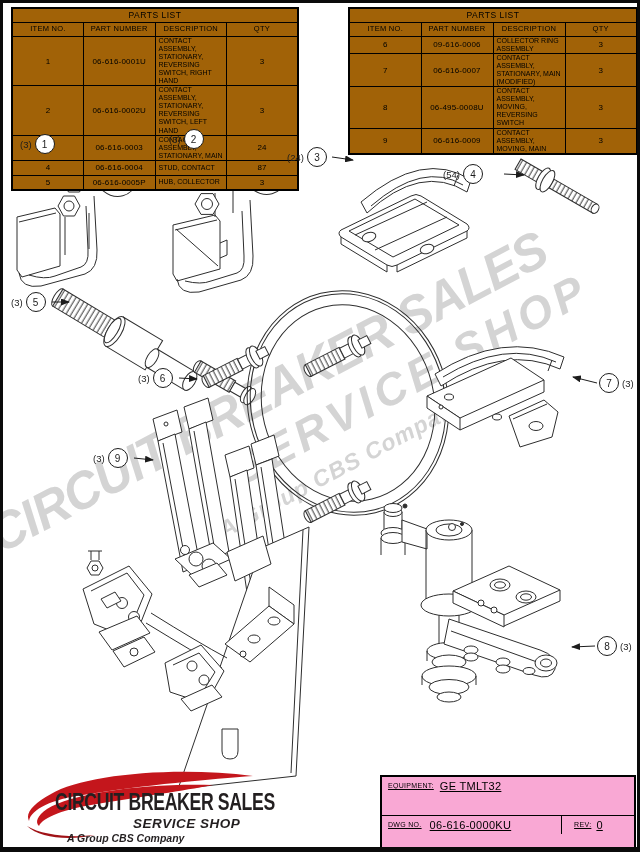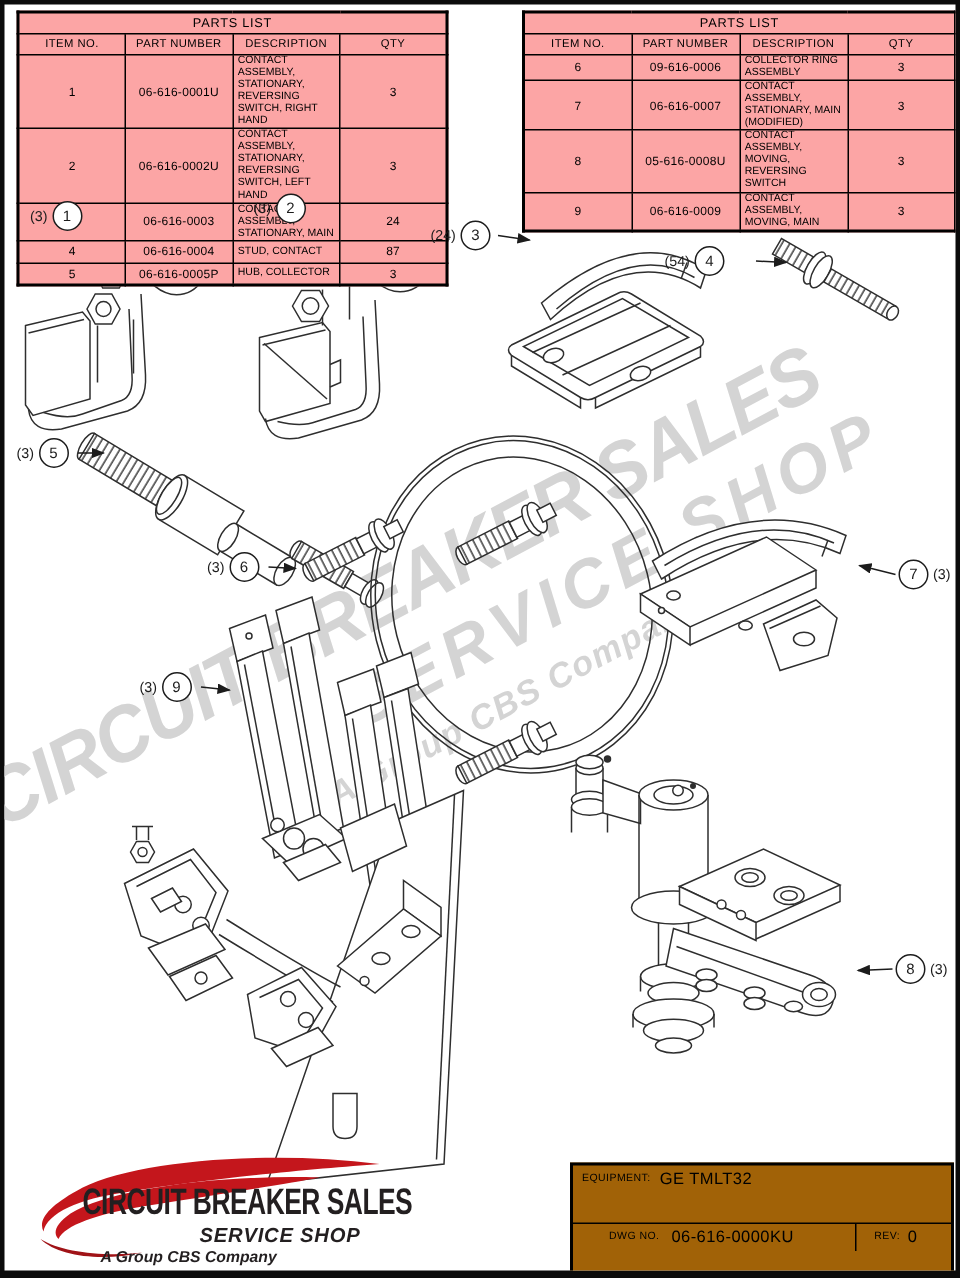--- a/index.html
+++ b/index.html
@@ -10,21 +10,21 @@
   .watermark{position:absolute;left:-45px;top:335px;width:730px;z-index:1;
              transform:rotate(-28deg);color:#d4d4d4;font-style:italic;font-weight:900;
              pointer-events:none;}
   .wm1{font-size:52px;letter-spacing:-1px;padding-left:14px;white-space:nowrap;transform:scaleX(.96);transform-origin:left;}
   .wm2{font-size:45px;letter-spacing:5px;padding-left:258px;white-space:nowrap;}
   .wm3{font-size:23px;font-weight:600;letter-spacing:1px;padding-left:218px;margin-top:6px;white-space:nowrap;}
   
   .art{position:absolute;left:0;top:0;z-index:2;}
   
   table.plist{position:absolute;z-index:3;border-collapse:collapse;table-layout:fixed;
-              background:#fca5a5;border:2px solid #000;font-size:8px;}
+              background:#a16207;border:2px solid #000;font-size:8px;}
   table.plist td,table.plist th{border:1px solid #000;padding:0 2px;text-align:center;
               overflow:hidden;line-height:1.15;font-weight:normal;}
   table.plist .ttl{font-size:8.5px;height:13px;letter-spacing:.5px;}
   table.plist .hdr th{font-size:7.5px;height:13px;letter-spacing:.3px;}
   table.plist td.desc{text-align:left;font-size:7px;padding-left:3px;}
   table.plist td.pn{font-size:8px;letter-spacing:.2px;}
   tr.h20{height:20px;} tr.h15{height:15px;}
   #tbl-left{left:8px;top:4px;width:288px;}
   #tbl-right{left:345px;top:4px;width:290px;}
   
@@ -36,26 +36,26 @@
   .logo{position:absolute;left:10px;top:765px;width:252px;height:80px;z-index:5;}
   .logo svg{position:absolute;left:0;top:0;}
   .logo-name{position:absolute;left:42px;top:20px;font-size:24.5px;font-weight:900;color:#231f20;
              letter-spacing:-.5px;white-space:nowrap;transform:scaleX(.72);transform-origin:left;}
   .logo-tag{position:absolute;left:120px;top:48px;font-size:13.5px;font-weight:800;font-style:italic;
             color:#231f20;letter-spacing:.5px;white-space:nowrap;}
   .logo-sub{position:absolute;left:54px;top:64px;font-size:10.5px;font-style:italic;font-weight:600;
             color:#231f20;white-space:nowrap;}
   
   .titleblock{position:absolute;left:377px;top:772px;width:256px;height:75px;z-index:5;
-              border:2px solid #000;box-sizing:border-box;background:#a16207;display:flex;flex-direction:column;}
+              border:2px solid #000;box-sizing:border-box;background:#f9a8d4;display:flex;flex-direction:column;text-decoration:underline;}
   .tb-row{display:flex;align-items:flex-start;border-bottom:1.5px solid #000;padding:3px 6px;flex:1;gap:6px;}
   .tb-row:last-child{border-bottom:none;padding:0;}
   .tb-label{font-size:7px;letter-spacing:.3px;padding-top:2px;white-space:nowrap;}
   .tb-value{font-size:11px;letter-spacing:.3px;white-space:nowrap;}
-  .tb-dwg{flex:3.1;display:flex;gap:8px;align-items:flex-start;padding:3px 24px;border-right:1.5px solid #000;}
+  .tb-dwg{flex:3.1;display:flex;gap:8px;align-items:flex-start;padding:3px 6px;border-right:1.5px solid #000;}
   .tb-rev{flex:1;display:flex;gap:5px;align-items:flex-start;padding:3px 6px;}
 </style>
 </head>
 <body>
 
 <div class="page">
 
   <div class="watermark">
     <div class="wm1">CIRCUIT BREAKER SALES</div>
     <div class="wm2">SERVICE SHOP</div>
@@ -395,21 +395,21 @@
       <td>3</td>
     </tr>
     <tr class="h20">
       <td>7</td>
       <td class="pn">06-616-0007</td>
       <td class="desc">CONTACT ASSEMBLY, STATIONARY, MAIN (MODIFIED)</td>
       <td>3</td>
     </tr>
     <tr class="h20">
       <td>8</td>
-      <td class="pn">05-616-0008U</td>
+      <td class="pn">06-495-0008U</td>
       <td class="desc">CONTACT ASSEMBLY, MOVING, REVERSING SWITCH</td>
       <td>3</td>
     </tr>
     <tr class="h15">
       <td>9</td>
       <td class="pn">06-616-0009</td>
       <td class="desc">CONTACT ASSEMBLY, MOVING, MAIN</td>
       <td>3</td>
     </tr>
   </tbody>

